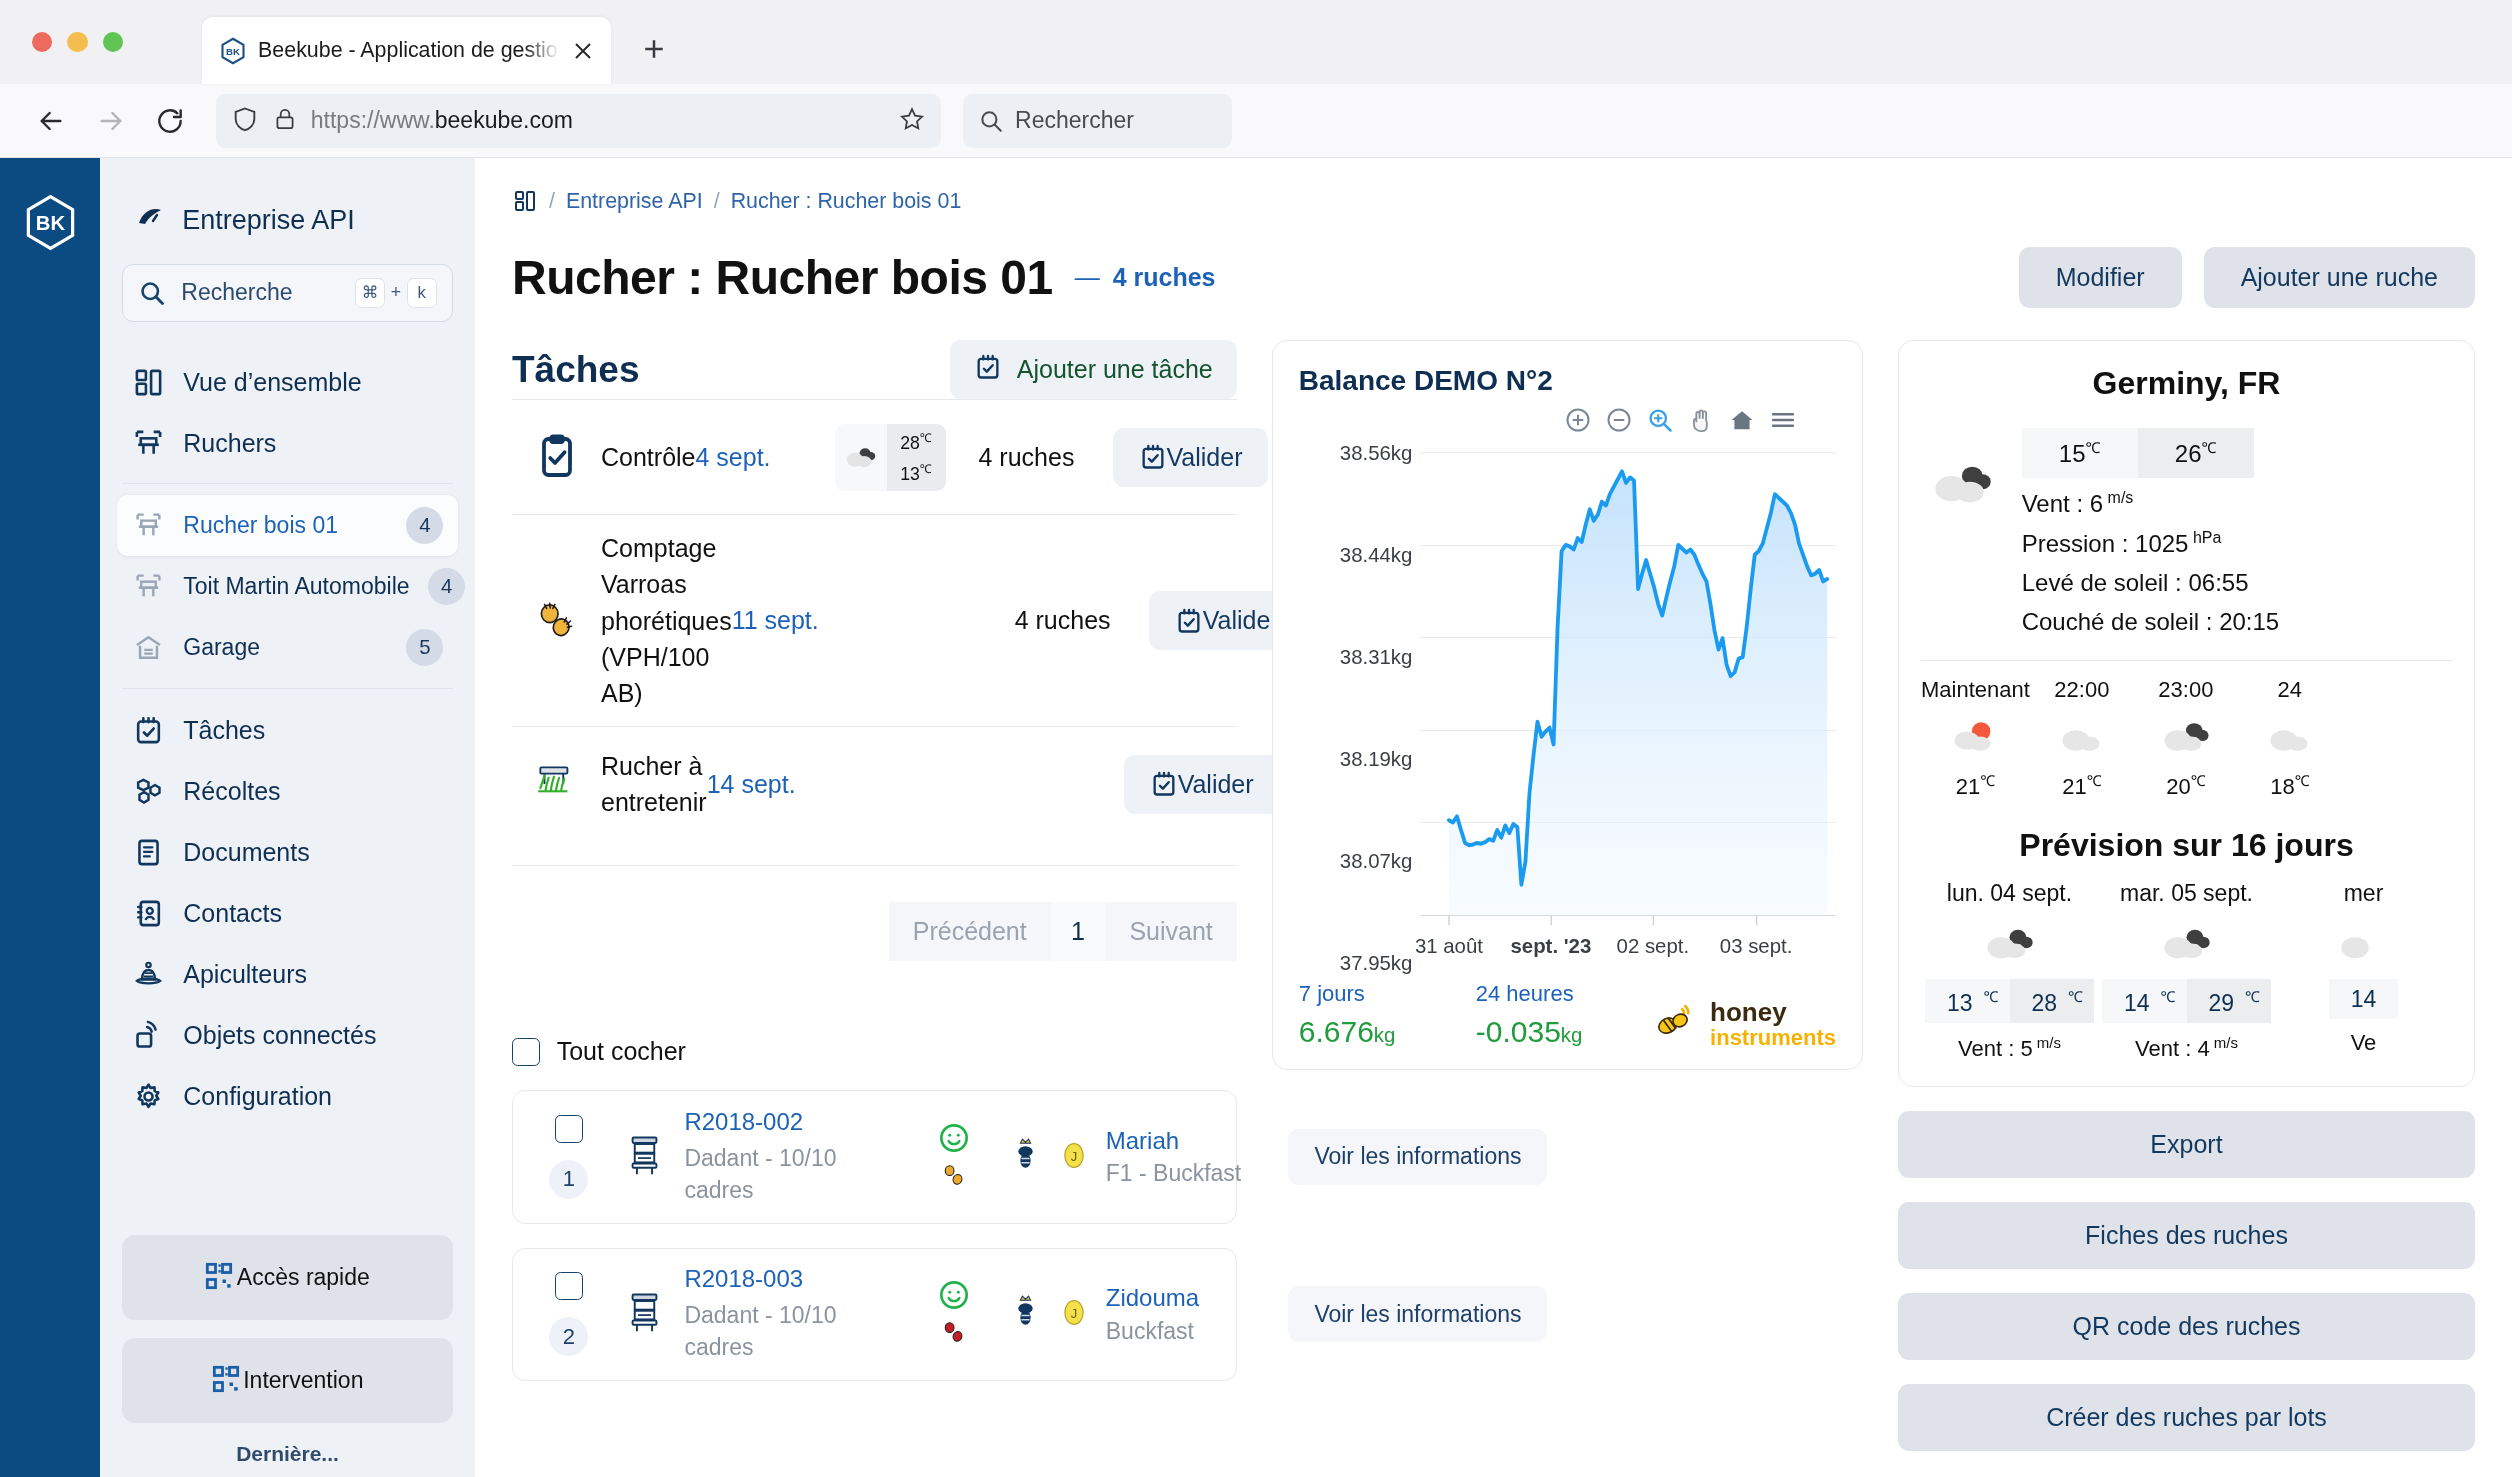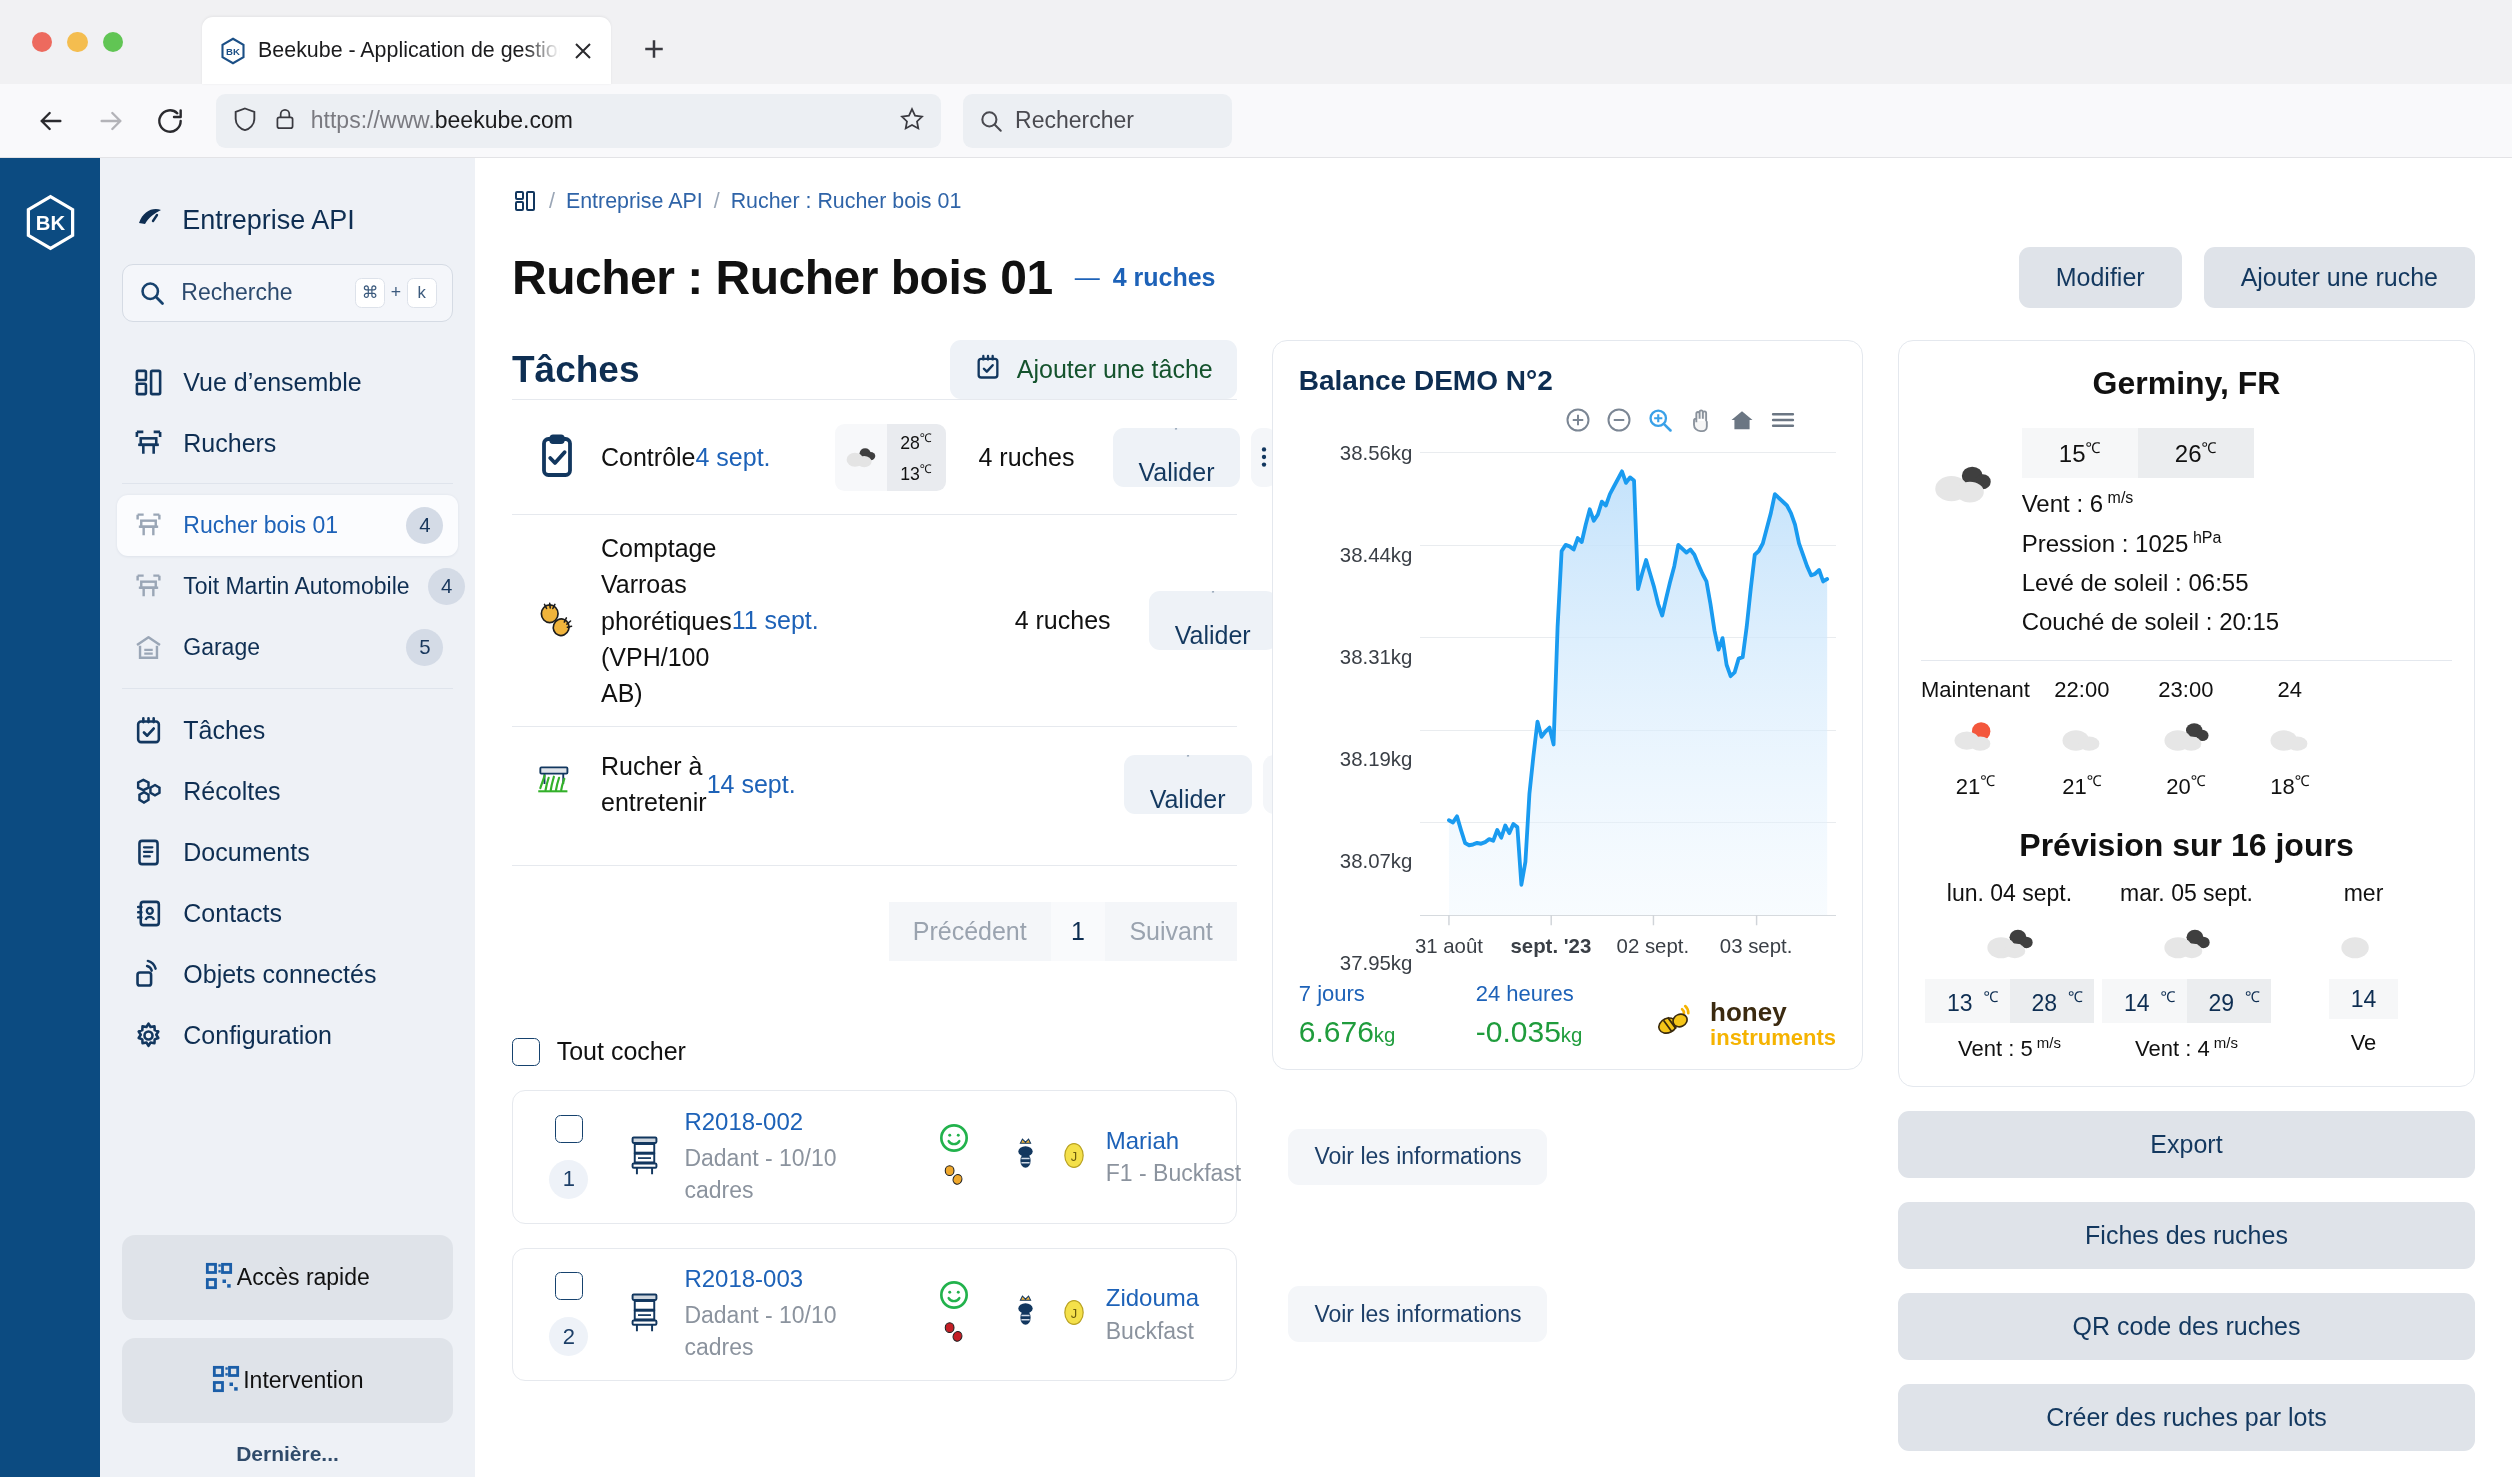--- a/index.html
+++ b/index.html
@@ -114,21 +114,21 @@
   .taskrow:first-of-type { border-top:0.9px solid #e6e9ee; }
   .t-ico { flex:0 0 89px; display:flex; align-items:center; justify-content:center; }
   .t-name { flex: 1 1 auto; font-size:25px; color:#111; line-height:1.45; max-width:279px;}
   .t-date { flex:0 0 139px; font-size:25px; color:#1d62b8; }
   .t-weather { flex: 0 0 111px; display:flex; align-items:stretch; height:67px; border-radius:9.3px; overflow:hidden; }
   .t-weather .wl { background:#f7f8fa; width:52px; display:flex;align-items:center;justify-content:center;}
   .t-weather .wr { background:#e9ebef; flex:1; display:flex; flex-direction:column; align-items:center; justify-content:center; gap:5.6px;}
   .t-weather .wr div { font-size:17.7px; color:#111; }
   .t-weather .wr div sup { font-size:12px; }
   .t-hives { flex:0 0 167px; font-size:25px; color:#111; text-align:left; padding-left: 33px;}
-  .t-valid { background:#eef2f7; border-radius:11px; height:59px; display:flex;align-items:center;gap:28px; padding:0 26px;flex-direction:column; }
+  .t-valid { background:#eef2f7; border-radius:11px; height:59px; display:flex;align-items:center;gap:0; padding:0 26px; }
   .t-valid span { font-size:25px; color:#13385f; }
   .t-more { width:54px; height:59px; background:#f4f6f9; border-radius:11px; display:flex;align-items:center;justify-content:center; margin-left:11px;}
 
   .pager { display:flex; justify-content:flex-end; margin-top: 24px; border-top:0.9px solid #e6e9ee; padding-top: 36px;}
   .pg { background:#f4f6f9; height:59px; display:flex; align-items:center; padding: 0 24px; font-size:25px; color:#9aa3af; }
   .pg.num { color:#0e2e52; background:#f9fafc; padding: 0 20.4px; }
 
   .checkall { display:flex; align-items:center; gap:16.7px; margin-top: 76px; }
   .cbox { width:28px;height:28px; border:1.9px solid #16426e; border-radius:5.6px; background:#fff; flex:0 0 28px;}
   .checkall span { font-size:25px; color:#111; }
@@ -429,20 +429,31 @@
                 <path d="M4 7 H6.5 M4 11 H6.5 M4 15 H6.5" stroke="#12375f" stroke-width="1.9" stroke-linecap="round"></path>
                 <circle cx="13" cy="10" r="2.3" fill="none" stroke="#12375f" stroke-width="1.8"></circle>
                 <path d="M9.7 17 a3.5 3.5 0 0 1 6.6 0" fill="none" stroke="#12375f" stroke-width="1.8"></path>
               </svg>
           </span>
           <span class="txt">Contacts</span>
         </div>
         <div class="navitem">
           <span class="ico">
             <svg viewBox="0 0 24 24" width="31" height="31">
+                <circle cx="12" cy="4.6" r="1.7" fill="none" stroke="#12375f" stroke-width="1.7"></circle>
+                <path d="M7 16 C7 11 9 8.5 12 8.5 C15 8.5 17 11 17 16 Z" fill="none" stroke="#12375f" stroke-width="1.8"></path>
+                <path d="M3 17 C6 14.5 18 14.5 21 17 C18 19.5 6 19.5 3 17 Z" fill="none" stroke="#12375f" stroke-width="1.8"></path>
+                <path d="M9 11 H15 M8.3 13.5 H15.7" stroke="#12375f" stroke-width="1.4"></path>
+              </svg>
+          </span>
+          <span class="txt">Apiculteurs</span>
+        </div>
+        <div class="navitem">
+          <span class="ico">
+            <svg viewBox="0 0 24 24" width="31" height="31">
                 <rect x="3.5" y="10.5" width="10.5" height="10" rx="1.8" fill="none" stroke="#12375f" stroke-width="2"></rect>
                 <path d="M14.5 9 a5 5 0 0 0 -3.6 -3.6" fill="none" stroke="#12375f" stroke-width="1.9" stroke-linecap="round"></path>
                 <path d="M17.5 7.5 a8.5 8.5 0 0 0 -6 -6" fill="none" stroke="#12375f" stroke-width="1.9" stroke-linecap="round"></path>
               </svg>
           </span>
           <span class="txt">Objets connectés</span>
         </div>
         <div class="navitem">
           <span class="ico">
             <svg viewBox="0 0 24 24" width="31" height="31">

